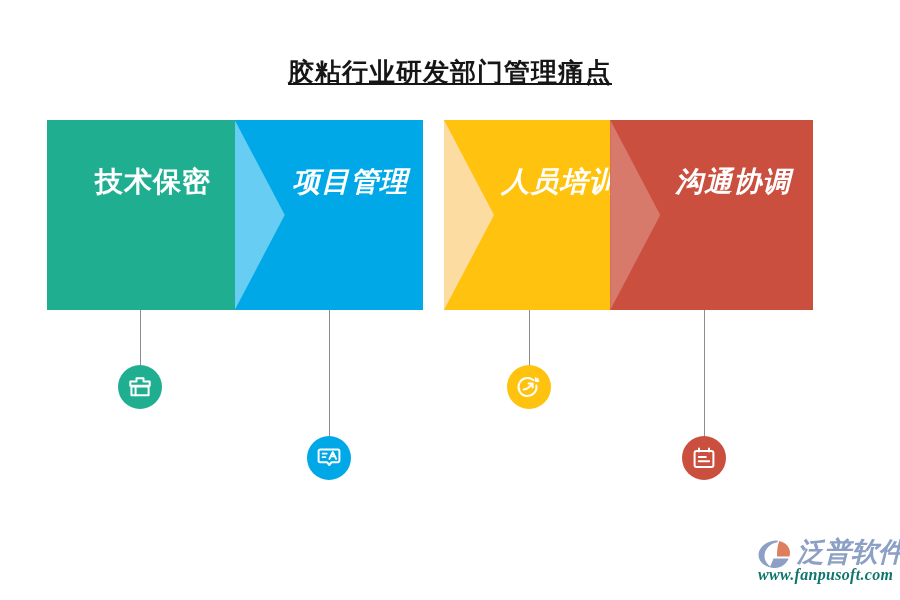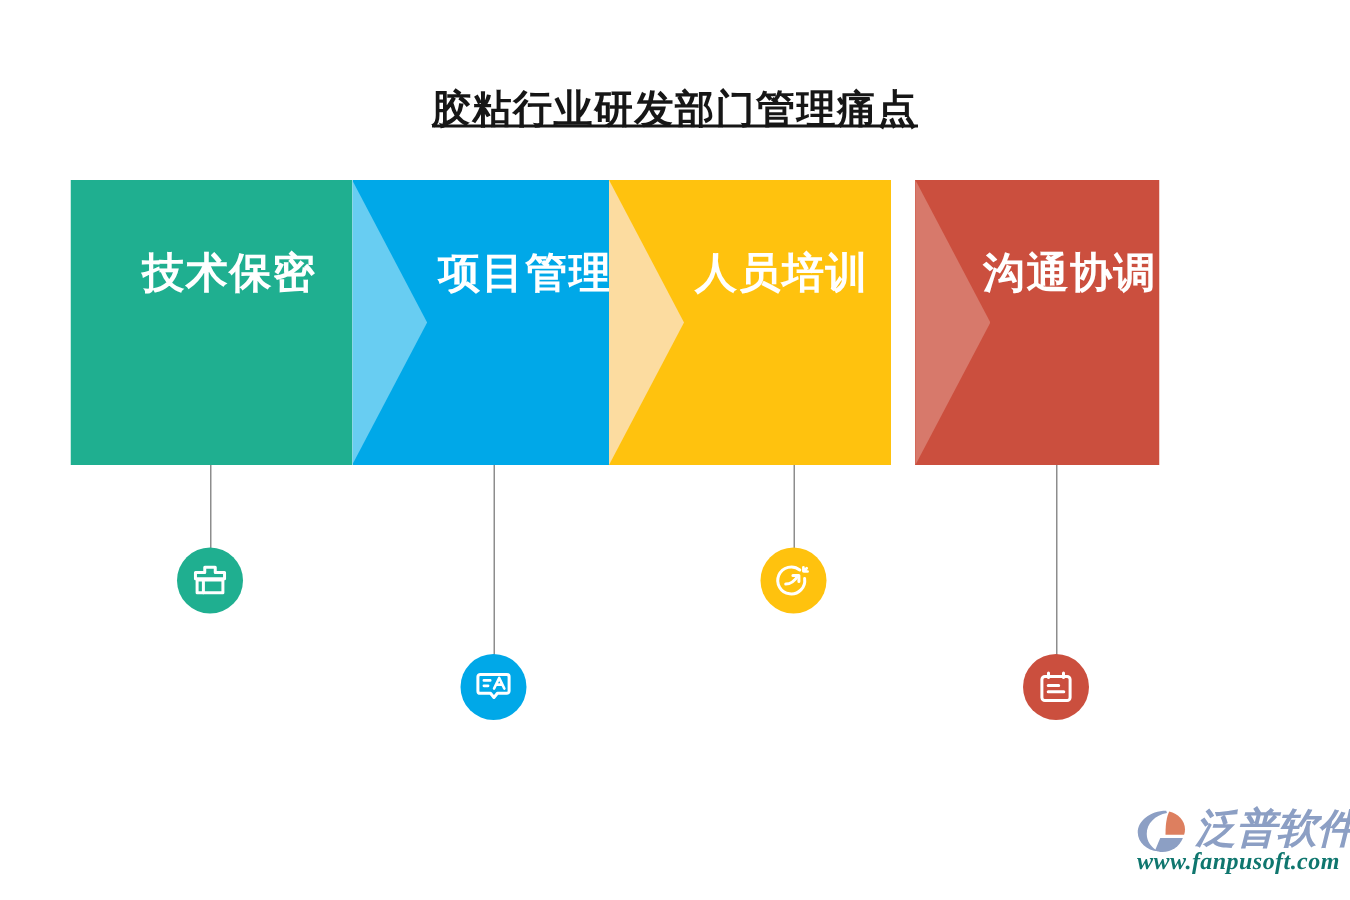--- a/index.html
+++ b/index.html
@@ -54,21 +54,21 @@
     justify-content:center;
     padding-top:43px;
     box-sizing:border-box;
     color:#ffffff;
     font-size:28px;
     font-weight:bold;
     letter-spacing:1px;
     white-space:nowrap;
     margin-left:12px;
   }
-  .seg.s2 .label, .seg.s3 .label, .seg.s4 .label{ padding-left:19px; }
+  .seg.s2 .label, .seg.s3 .label, .seg.s4 .label{ padding-left:19px;font-style:italic; }
 
   
   .conn{
     position:absolute;
     width:1px;
     background:#8d8d8d;
   }
   .node{
     position:absolute;
     width:44px;height:44px;
@@ -110,27 +110,27 @@
       <div class="seg-fill" style="background:#1FAF90;"></div>
       <div class="label">技术保密</div>
     </div>
 
     <div class="seg s2" style="left:187.75px;width:187.75px;">
       <div class="seg-fill" style="background:#00A8E8;"></div>
       <div class="wedge" style="background:#68CDF2;clip-path:polygon(0 0, 0 190px, 50px 95px);"></div>
       <div class="label">项目管理</div>
     </div>
 
-    <div class="seg s3" style="left:359px;width:187.75px;">
+    <div class="seg s3" style="left:397px;width:187.75px;">
       <div class="seg-fill" style="background:#FFC20E;"></div>
       <div class="wedge" style="background:#FCDCA0;clip-path:polygon(0 0, 0 190px, 50px 95px);"></div>
       <div class="label">人员培训</div>
     </div>
 
-    <div class="seg s4" style="left:563.25px;width:163px;">
+    <div class="seg s4" style="left:563.25px;width:203px;">
       <div class="seg-fill" style="background:#CB4F3E;"></div>
       <div class="wedge" style="background:#D7796B;clip-path:polygon(0 0, 0 190px, 50px 95px);"></div>
       <div class="label">沟通协调</div>
     </div>
   </div>
 
   <div class="conn" style="left:140px;top:310px;height:57px;"></div>
   <div class="conn" style="left:329px;top:310px;height:128px;"></div>
   <div class="conn" style="left:529px;top:310px;height:57px;"></div>
   <div class="conn" style="left:704px;top:310px;height:128px;"></div>

